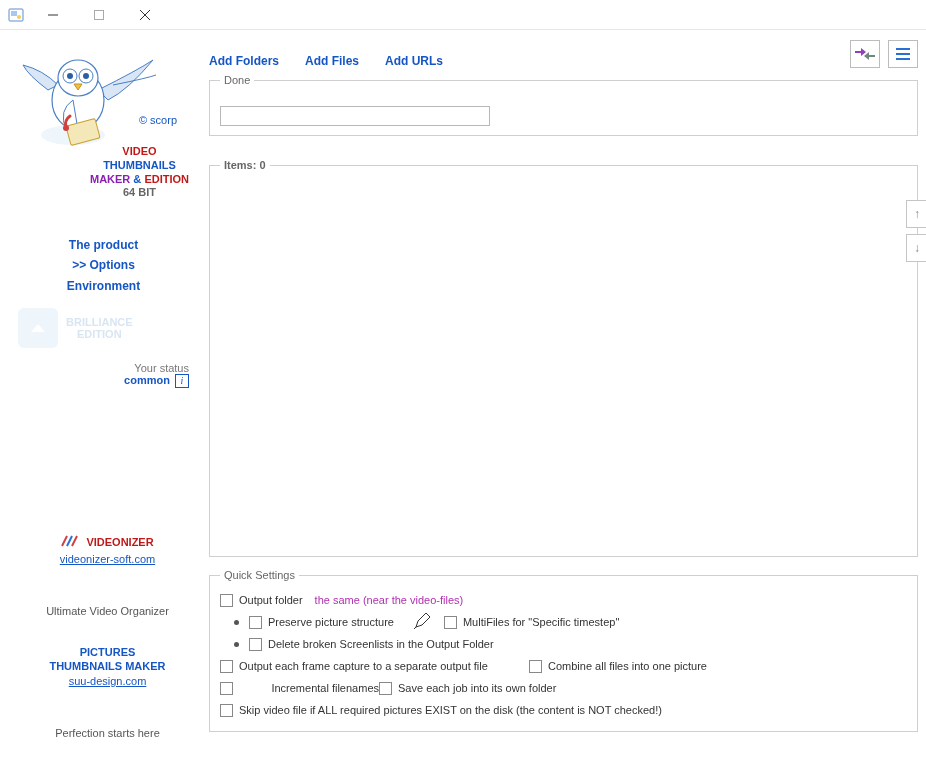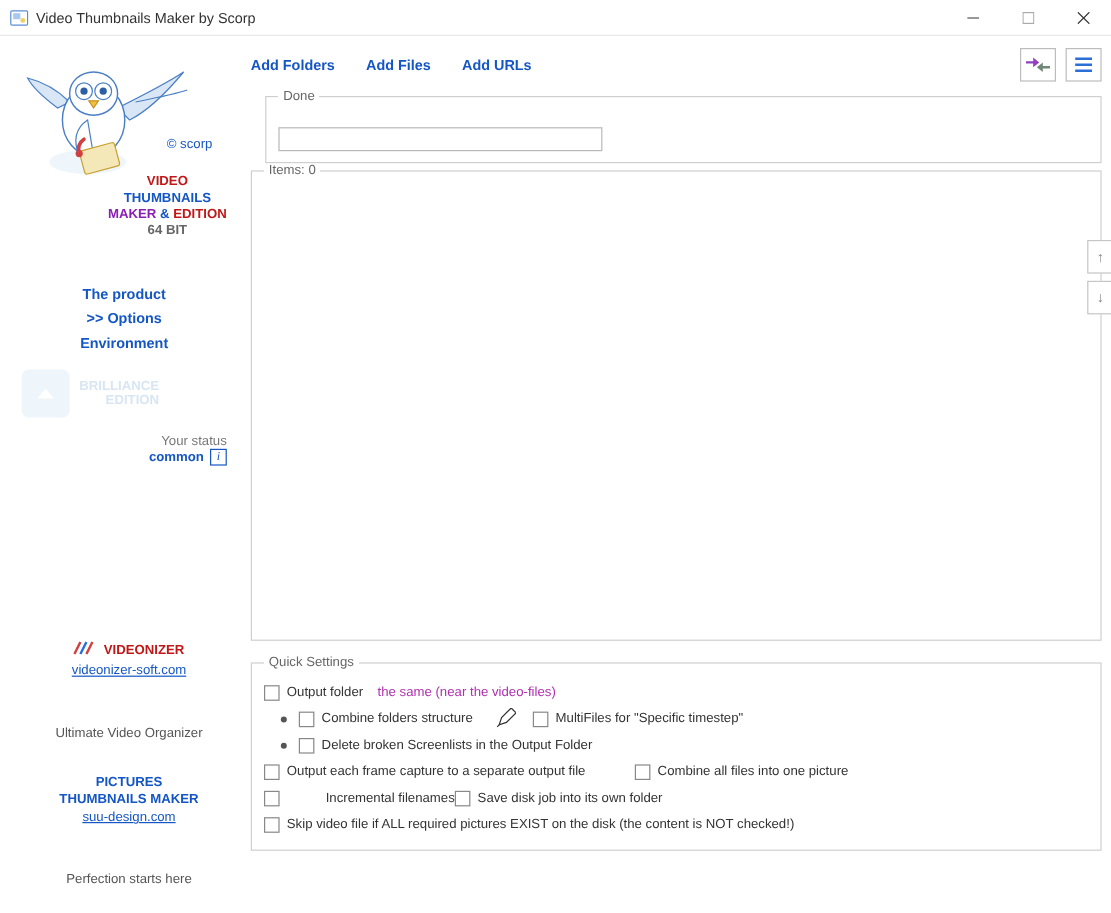--- a/index.html
+++ b/index.html
@@ -22,52 +22,52 @@
 .brand-thumb { color: #1556c5; }
 .brand-maker { color: #8a1fb5; }
 .brand-anim { color: #c01818; }
 .brand-bit { color: #666; }
 
 .nav { margin-top: 35px; text-align: center; padding-right: 8px; }
 .nav a { display: block; color: #1556c5; font-weight: bold; font-size: 12px; line-height: 1.7; text-decoration: none; }
 
 .edition-row { margin-top: 12px; display: flex; align-items: center; padding-right: 8px; }
 .edition-icon { width: 40px; height: 40px; background: #eef5fb; border-radius: 6px; display: flex; align-items: center; justify-content: center; margin-right: 8px; }
-.edition-text { color: #d8e6f3; font-weight: bold; font-size: 11px; line-height: 1.1; text-align: right; }
+.edition-text { color: #d8e6f3; font-weight: bold; font-size: 11px; line-height: 1.1; text-align: center; }
 
 .status-block { margin-top: 14px; text-align: right; padding-right: 8px; font-size: 11px; }
 .status-label { color: #777; }
 .status-val { color: #1556c5; font-weight: bold; }
 .info-icon { display: inline-block; width: 14px; height: 14px; border: 1px solid #1556c5; color: #1556c5; font-family: Georgia, serif; font-style: italic; font-size: 10px; text-align: center; line-height: 12px; margin-left: 2px; vertical-align: middle; }
 
 .sidebar-spacer { flex: 1; }
 
 .promo { text-align: center; font-size: 11px; line-height: 1.35; margin-top: 10px; }
 .promo .heading { color: #c01818; font-weight: bold; }
 .promo .heading2 { color: #1556c5; font-weight: bold; }
 .promo a { color: #1556c5; text-decoration: underline; }
 .promo .sub { color: #555; margin-top: 37px; }
 .videonizer-icon { display: inline-block; vertical-align: middle; margin-right: 4px; }
 
 
 .content { flex: 1; padding: 10px 8px 10px 4px; position: relative; }
 
-.toolbar { display: flex; align-items: center; margin-bottom: 6px; height: 28px; }
+.toolbar { display: flex; align-items: flex-end; margin-bottom: 6px; height: 28px; }
 .toolbar .tb-link { color: #1556c5; font-weight: bold; font-size: 12px; margin-right: 26px; text-decoration: none; }
 .toolbar .spacer { flex: 1; }
 .icon-btn { width: 30px; height: 28px; border: 1px solid #bcbcbc; background: #fff; display: flex; align-items: center; justify-content: center; margin-left: 8px; }
 
 
 fieldset { border: 1px solid #cfcfcf; padding: 8px 10px 10px; font-size: 11px; color: #666; position: relative; }
 legend { padding: 0 4px; color: #666; font-size: 11px; }
 
-.done-box { height: 62px; margin-left: 12px; }
+.done-box { height: 62px; }
 .done-box .progressbar { border: 1px solid #b8b8b8; height: 20px; width: 270px; margin-top: 12px; background: #fff; }
 
-.items-box { margin-top: 0; height: 398px; }
+.items-box { margin-top: 23px; height: 398px; font-weight: bold; }
 .items-body { height: 100%; }
 
 .side-arrows { position: absolute; right: -2px; top: 170px; display: flex; flex-direction: column; gap: 6px; }
 .side-arrows .arr { width: 22px; height: 28px; border: 1px solid #c5c5c5; background: #fff; display: flex; align-items: center; justify-content: center; color: #888; font-size: 12px; }
 
 .quick-box { margin-top: 12px; position: relative; }
 .quick-row { display: flex; align-items: center; height: 22px; font-size: 11px; color: #333; }
 .chk { width: 13px; height: 13px; border: 1px solid #888; margin-right: 6px; background: #fff; flex-shrink: 0; }
 .bullet { width: 5px; height: 5px; background: #555; border-radius: 50%; margin: 0 10px 0 14px; flex-shrink: 0; }
 .outfolder-val { color: #b030b0; margin-left: 12px; }
@@ -84,21 +84,20 @@
 <body>
 
 <div class="titlebar">
   <span class="app-icon">
     <svg width="16" height="16" viewBox="0 0 16 16">
         <rect x="1" y="2" width="14" height="12" rx="1" fill="#fff" stroke="#5a8fd6"></rect>
         <rect x="3" y="4" width="6" height="5" fill="#a8c8f0"></rect>
         <circle cx="11" cy="10" r="2" fill="#f0d060"></circle>
       </svg>
   </span>
-  <span class="title">Video Thumbnails Maker by Scorp</span>
   <div class="win-btn">
       <svg width="10" height="10">
         <line x1="0" y1="5" x2="10" y2="5" stroke="#333" stroke-width="1"></line>
       </svg>
     </div>
   <div class="win-btn">
       <svg width="10" height="10">
         <rect x="0.5" y="0.5" width="9" height="9" fill="none" stroke="#aaa" stroke-width="1"></rect>
       </svg>
     </div>
@@ -230,21 +229,21 @@
 
       <div class="quick-row">
         <span class="chk"></span>
         <span>Output folder</span>
         <span class="outfolder-val">the same (near the video-files)</span>
       </div>
 
       <div class="quick-row">
         <span class="bullet"></span>
         <span class="chk"></span>
-        <span>Combine folders structure</span>
+        <span>Preserve picture structure</span>
         <span class="pen-icon"><svg width="16" height="16" viewBox="0 0 16 16">
               <path d="M2 14 L4 8 L12 0 L16 4 L8 12 L2 14 Z" fill="none" stroke="#333" stroke-width="1"></path>
               <line x1="2" y1="14" x2="0" y2="16" stroke="#333"></line>
             </svg></span>
         <span class="chk"></span>
         <span>MultiFiles for "Specific timestep"</span>
       </div>
 
       <div class="quick-row">
         <span class="bullet"></span>
@@ -256,21 +255,21 @@
         <span class="chk"></span>
         <span style="width:290px;">Output each frame capture to a separate output file</span>
         <span class="chk"></span>
         <span>Combine all files into one picture</span>
       </div>
 
       <div class="quick-row">
         <span class="chk"></span>
         <span style="width:140px;text-align:right;">Incremental filenames</span>
         <span class="chk"></span>
-        <span>Save disk job into its own folder</span>
+        <span>Save each job into its own folder</span>
       </div>
 
       <div class="quick-row">
         <span class="chk"></span>
         <span>Skip video file if ALL required pictures EXIST on the disk (the content is NOT checked!)</span>
       </div>
 
     </fieldset>
   </div>
 </div>

